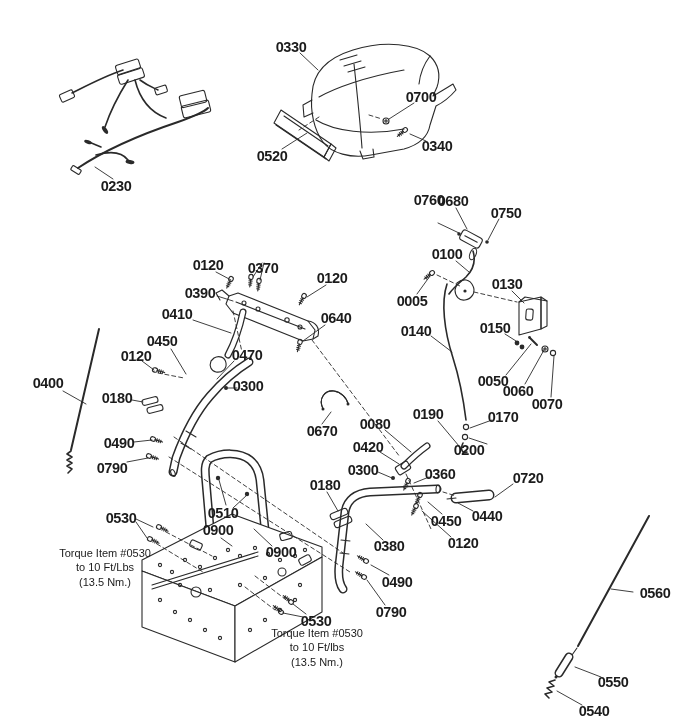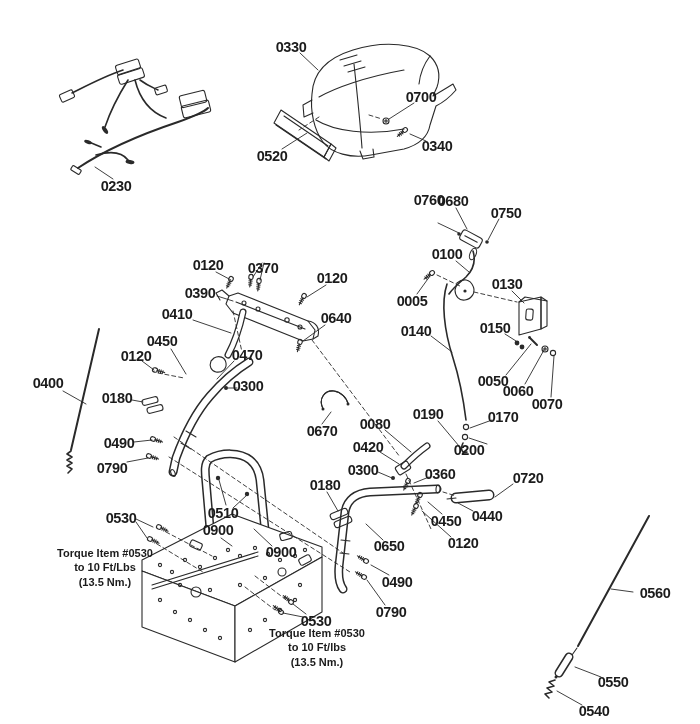--- a/index.html
+++ b/index.html
@@ -16,21 +16,21 @@
   .art .tube7{stroke-width:7;}
   .art .tube11{stroke-width:11;}
   .art .tin{stroke:#ffffff;stroke-width:6;}
   .art .tin45{stroke:#ffffff;stroke-width:4.5;}
   .art .tin8{stroke:#ffffff;stroke-width:8;}
   .art .lead{stroke-width:0.9;}
   .art .dash{stroke-width:0.9;stroke-dasharray:4 3;}
   .art .white{fill:#ffffff;}
   .co{position:absolute;transform:translate(-50%,-50%);font-weight:bold;font-size:14.5px;
       letter-spacing:-0.4px;color:#1b1b1b;white-space:nowrap;}
-  .note{position:absolute;transform:translate(-50%,-50%);font-weight:bold;font-size:11px;
+  .note{position:absolute;transform:translate(-50%,-50%);font-weight:normal;font-size:11px;
       line-height:1.3;text-align:center;color:#1b1b1b;white-space:nowrap;}
 </style>
 </head>
 <body>
 
 <div class="stage">
 
 <svg class="art" width="700" height="724" viewBox="0 0 700 724">
   <defs>
     <g id="scr">
@@ -364,21 +364,21 @@
 <div class="co" style="left:440px;top:474px">0360</div>
 <div class="co" style="left:325px;top:485px">0180</div>
 <div class="co" style="left:528px;top:478px">0720</div>
 <div class="co" style="left:487px;top:516px">0440</div>
 <div class="co" style="left:446px;top:521px">0450</div>
 <div class="co" style="left:463px;top:543px">0120</div>
 <div class="co" style="left:121px;top:518px">0530</div>
 <div class="co" style="left:223px;top:513px">0510</div>
 <div class="co" style="left:218px;top:530px">0900</div>
 <div class="co" style="left:281px;top:552px">0900</div>
-<div class="co" style="left:389px;top:546px">0650</div>
+<div class="co" style="left:389px;top:546px">0380</div>
 <div class="co" style="left:397px;top:582px">0490</div>
 <div class="co" style="left:391px;top:612px">0790</div>
 <div class="co" style="left:316px;top:621px">0530</div>
 <div class="co" style="left:655px;top:593px">0560</div>
 <div class="co" style="left:613px;top:682px">0550</div>
 <div class="co" style="left:594px;top:711px">0540</div>
 
 <div class="note" style="left:105px;top:567px">
   <div>Torque Item #0530</div>
   <div>to 10 Ft/Lbs</div>

